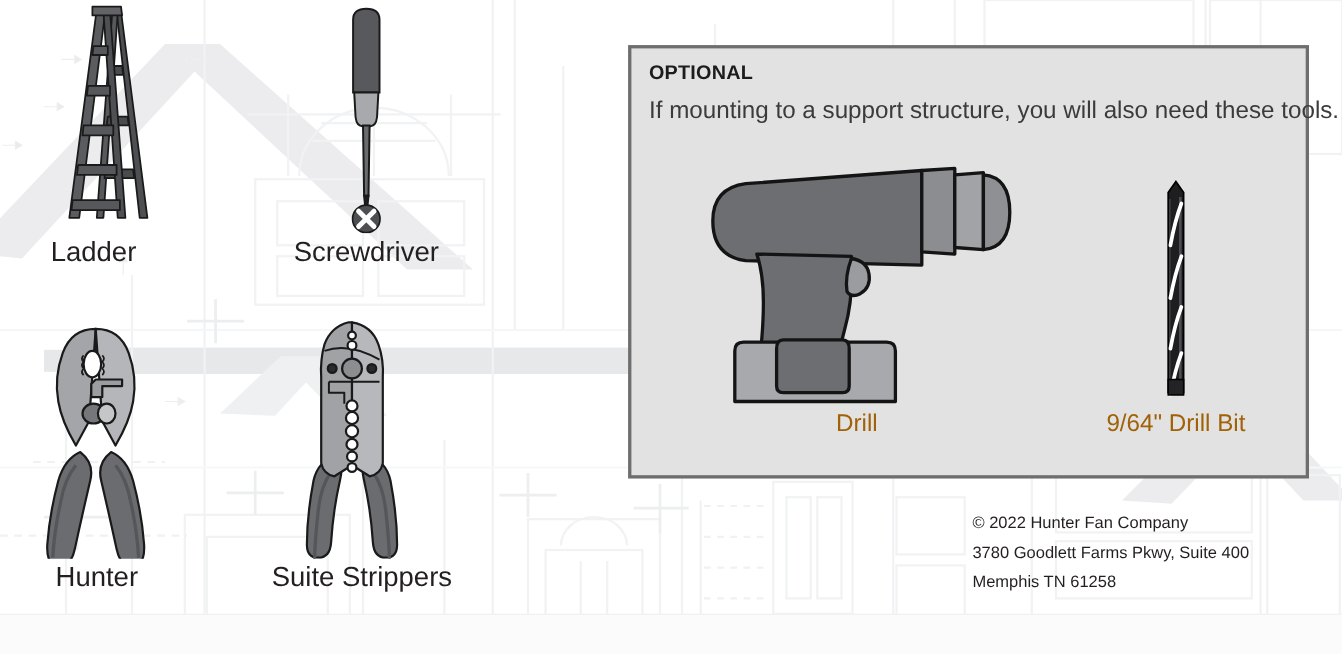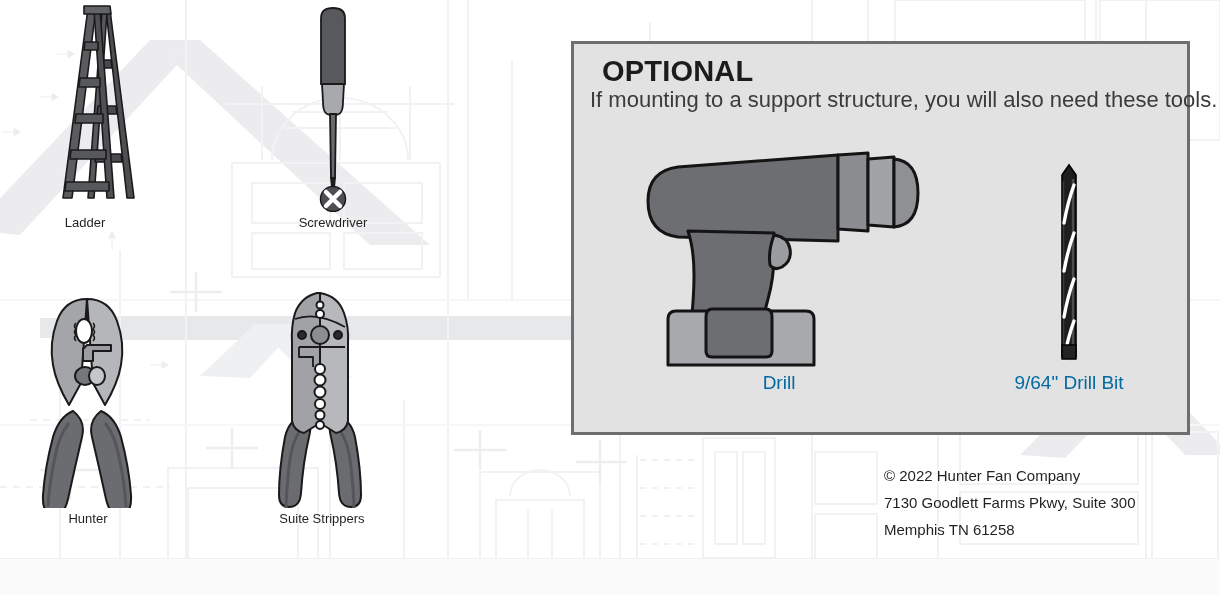--- a/index.html
+++ b/index.html
@@ -39,21 +39,21 @@
   
   .tool-cell {
     position: absolute;
     text-align: center;
   }
   .tool-art {
     position: relative;
     width: 100%;
   }
   .tool-label {
-    font-size: 13px;
+    font-size: 25px;
     color: #231f20;
     font-family: "Liberation Sans", sans-serif;
     white-space: nowrap;
     line-height: 1;
   }
 
   #cell-ladder      { left: 10px;  top: 2px;   width: 150px; }
   #cell-screwdriver { left: 255px; top: 2px;   width: 156px; }
   #cell-pliers      { left: 15px;  top: 283px; width: 146px; }
   #cell-strippers   { left: 247px; top: 283px; width: 150px; }
@@ -63,44 +63,44 @@
     position: absolute;
     left: 571px;
     top: 41px;
     width: 619px;
     height: 394px;
     background: #e2e2e2;
     border: 3px solid #6e6e6e;
   }
   #optional-title {
     position: absolute;
-    left: 28px; top: 13px;
-    font-size: 29px;
+    left: 16px; top: 13px;
+    font-size: 18px;
     font-weight: bold;
     color: #1c1c1c;
     letter-spacing: .2px;
     line-height: 1;
   }
   #optional-subtitle {
     position: absolute;
     left: 16px; top: 45px;
     font-size: 22px;
     color: #3b3b3b;
     line-height: 1;
     white-space: nowrap;
   }
   .opt-cell {
     position: absolute;
     text-align: center;
   }
   #cell-drill    { left: 60px;  top: 95px; width: 290px; }
   #cell-drillbit { left: 380px; top: 95px; width: 230px; }
   .opt-label {
-    font-size: 19px;
-    color: #0369a1;
+    font-size: 22px;
+    color: #a16207;
     line-height: 1;
     white-space: nowrap;
   }
 
   
   #copyright {
     position: absolute;
     left: 884px;
     top: 462px;
     font-size: 15px;
@@ -388,17 +388,17 @@
             <path d="M108 206 L122 206 L122 220 L108 220 Z" fill="#232326" stroke="#000000" stroke-width="1.4"></path>
           </g>
         </svg>
       </div>
       <div class="opt-label">9/64" Drill Bit</div>
     </div>
   </div>
 
   <div id="copyright">
     <div>© 2022 Hunter Fan Company</div>
-    <div>7130 Goodlett Farms Pkwy, Suite 300</div>
+    <div>3780 Goodlett Farms Pkwy, Suite 400</div>
     <div>Memphis TN 61258</div>
   </div>
 
 </div>
 
 </body></html>

